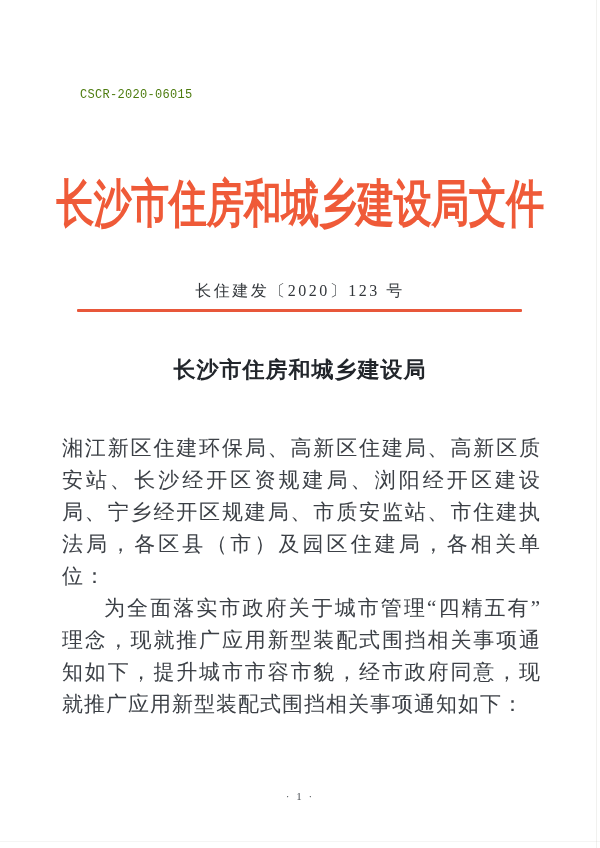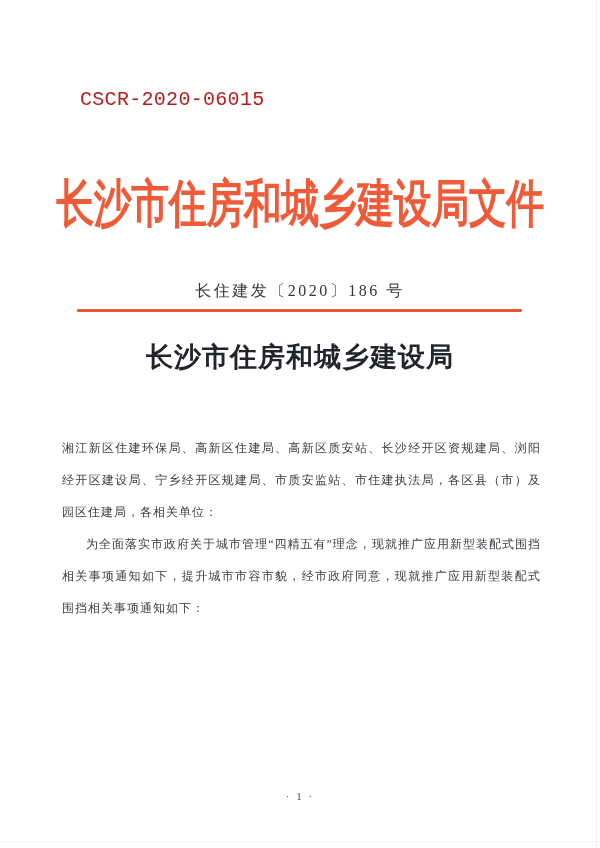--- a/index.html
+++ b/index.html
@@ -13,22 +13,22 @@
     height: 848px;
     background: #ffffff;
     overflow: hidden;
     font-family: "Liberation Serif", serif;
   }
   .doc-code {
     position: absolute;
     left: 80px;
     top: 88px;
     font-family: "Liberation Mono", monospace;
-    font-size: 20px;
-    color: #b91c1c;
+    font-size: 12px;
+    color: #4d7c0f;
     letter-spacing: 0.3px;
     white-space: nowrap;
   }
   .masthead {
     position: absolute;
     top: 178px;
     left: 0;
     width: 100%;
     text-align: center;
     font-size: 38px;
@@ -54,36 +54,36 @@
   .red-rule {
     position: absolute;
     top: 309px;
     left: 77px;
     width: 445px;
     height: 3px;
     border-radius: 1px;
   }
   .doc-title {
     position: absolute;
-    top: 341px;
+    top: 354px;
     left: 0;
     width: 100%;
     text-align: center;
-    font-size: 27px;
+    font-size: 22px;
     font-weight: bold;
     color: #22262b;
     line-height: 32px;
     letter-spacing: 1px;
   }
   .doc-body {
     position: absolute;
     top: 432px;
     left: 62px;
     width: 479px;
-    font-size: 12px;
+    font-size: 21px;
     line-height: 32px;
     letter-spacing: 1px;
     text-align: justify;
     text-justify: inter-character;
     color: #3c4046;
   }
   .doc-body p {
     margin: 0;
     text-indent: 2em;
   }
@@ -119,21 +119,21 @@
 </style>
 </head>
 <body>
 
 <div class="page">
 
   <div class="doc-code">CSCR-2020-06015</div>
 
   <div class="masthead" style="color: rgb(239, 90, 56);">长沙市住房和城乡建设局文件</div>
 
-  <div class="doc-number">长住建发〔2020〕186 号</div>
+  <div class="doc-number">长住建发〔2020〕123 号</div>
 
   <div class="red-rule" style="background-color: rgb(232, 87, 58);"></div>
 
   <div class="doc-title">
     <div>长沙市住房和城乡建设局</div>
   </div>
 
   <div class="doc-body" style="color: rgb(60, 64, 70);">
     <p class="recipients">湘江新区住建环保局、高新区住建局、高新区质安站、长沙经开区资规建局、浏阳经开区建设局、宁乡经开区规建局、市质安监站、市住建执法局，各区县（市）及园区住建局，各相关单位：</p>
     <p>为全面落实市政府关于城市管理“四精五有”理念，现就推广应用新型装配式围挡相关事项通知如下，提升城市市容市貌，经市政府同意，现就推广应用新型装配式围挡相关事项通知如下：</p>

